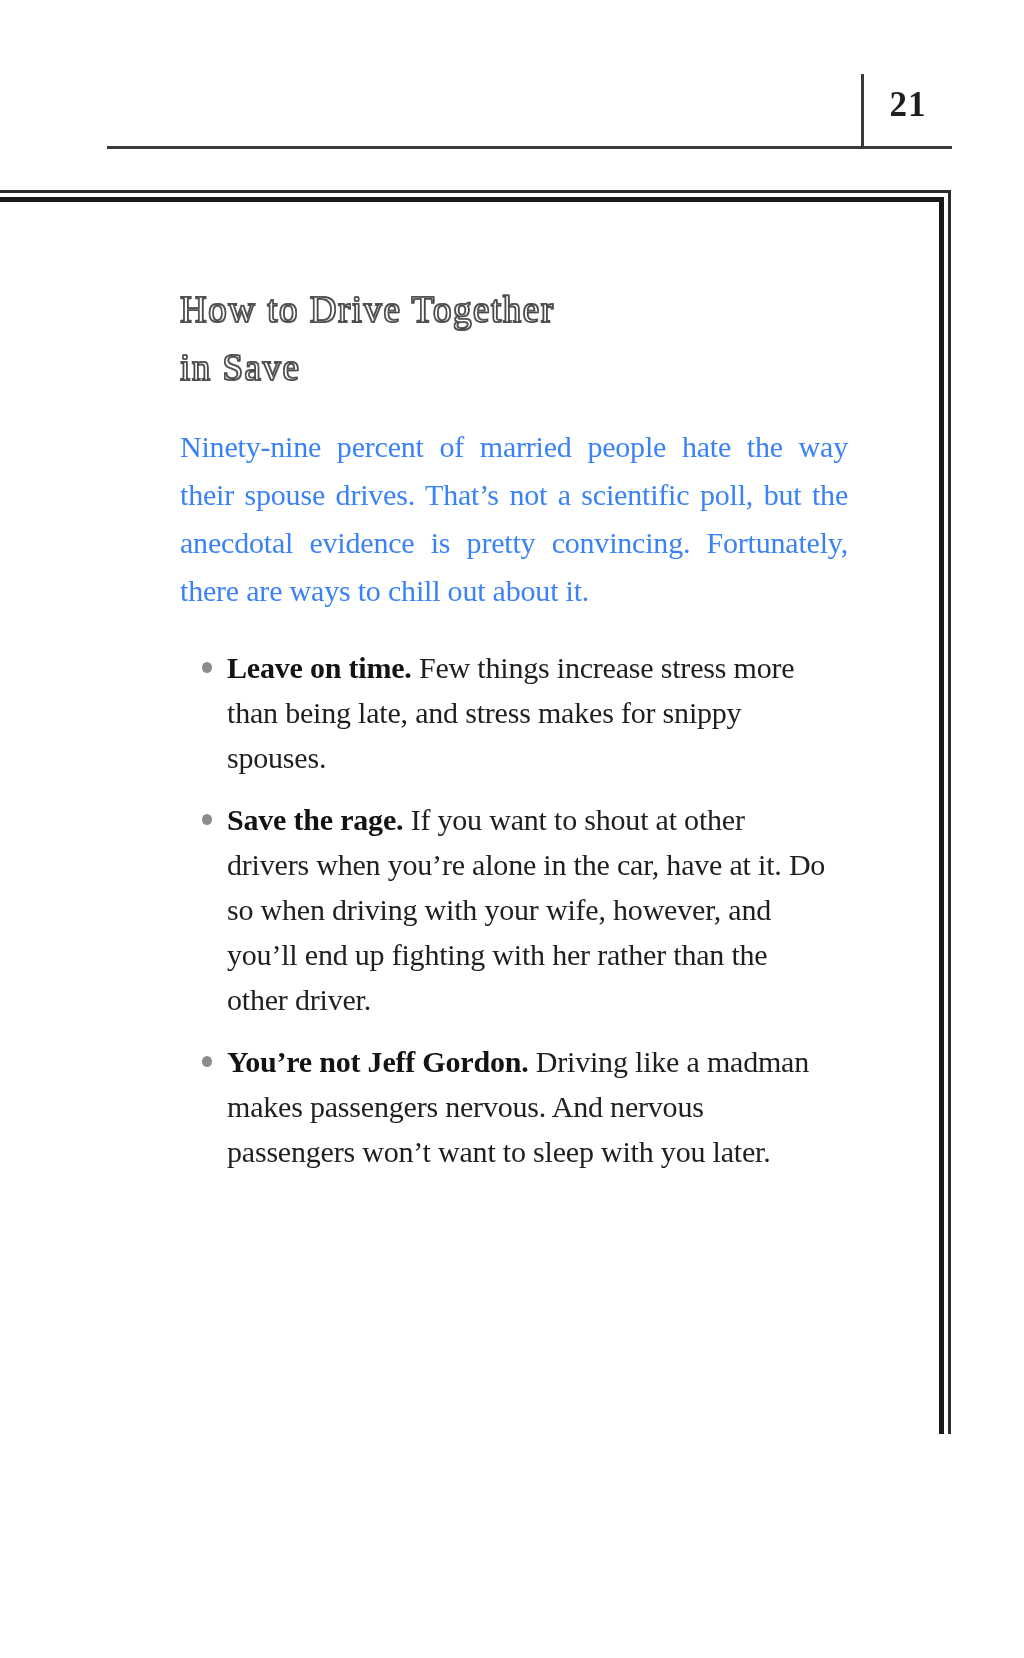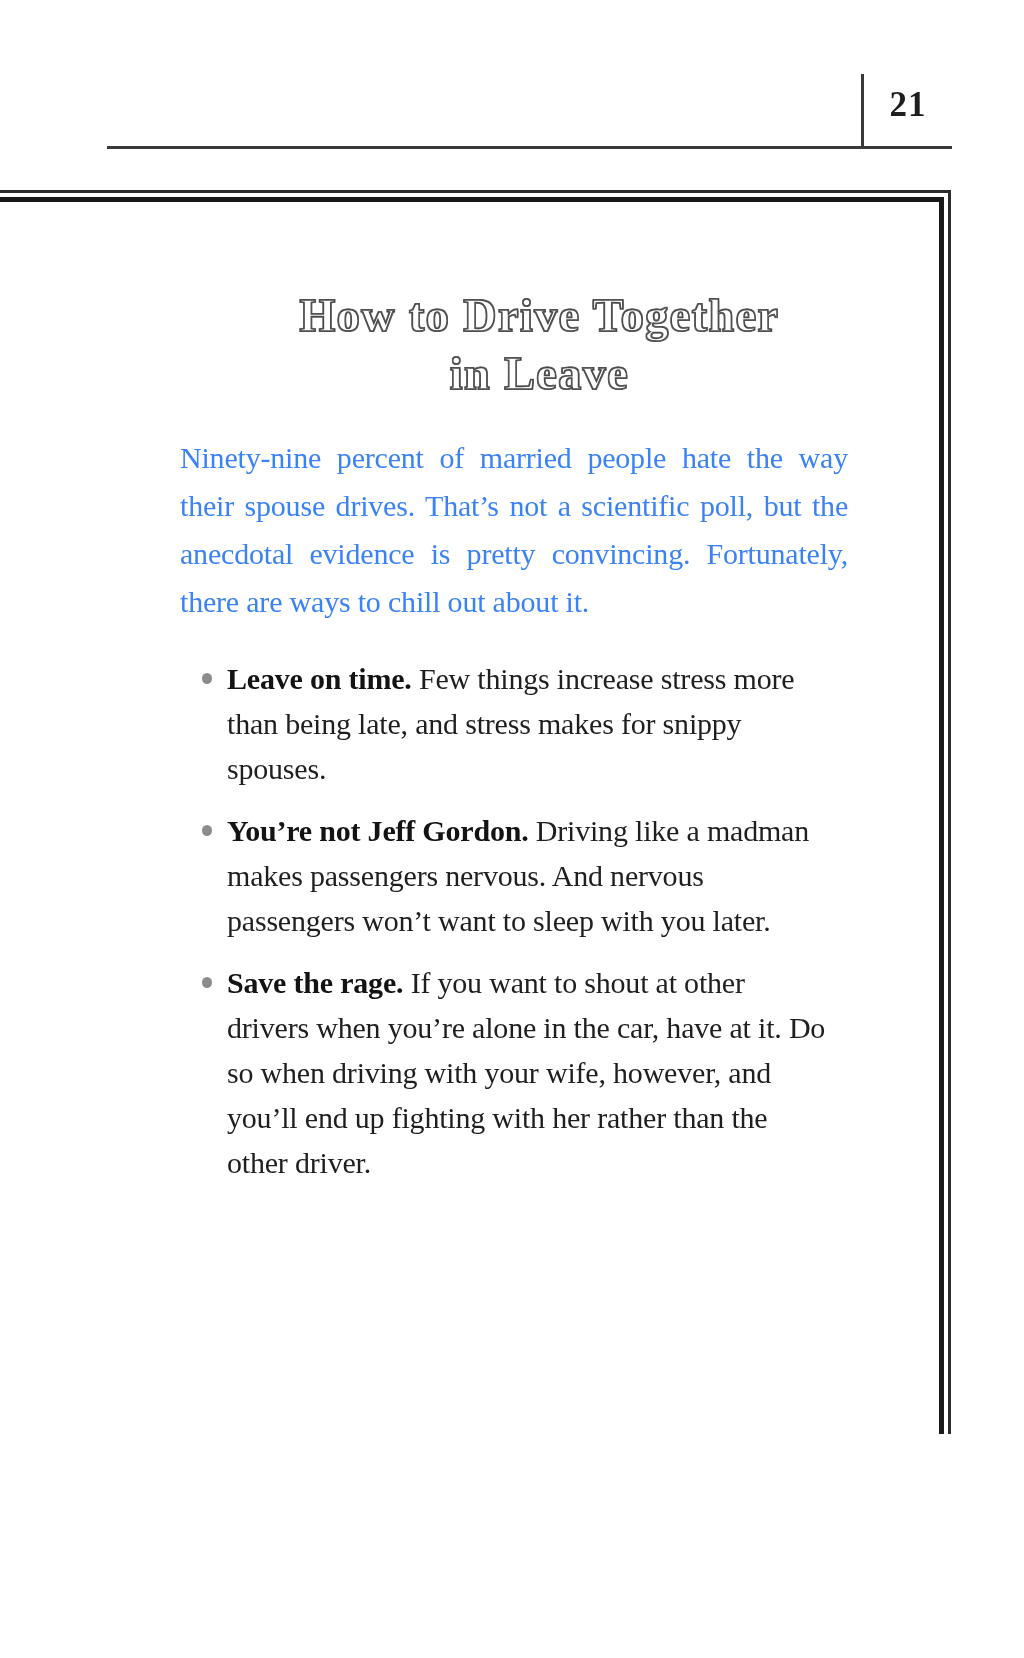--- a/index.html
+++ b/index.html
@@ -68,32 +68,31 @@
   .frame-content {
     position: absolute;
     top: 0; left: 0; right: 0; bottom: 0;
     padding: 54px 40px 0 202px;
     box-sizing: border-box;
     overflow: hidden;
   }
 
   
   .chapter-title {
-    font-size: 46px;
+    font-size: 37px;
     line-height: 58px;
     letter-spacing: 1.5px;
-    font-weight: bold;
+    font-weight: normal;
     color: #ffffff;
     -webkit-text-stroke: 1.3px #4a4a4a;
     text-shadow:
       -1px -1px 0 #6a6a6a,
        1px -1px 0 #6a6a6a,
       -1px  1px 0 #6a6a6a,
        1px  1px 0 #6a6a6a;
-    text-align: center;
   }
   .chapter-title .title-line { display: block; }
 
   
   .intro {
     margin-top: 26px;
     width: 668px;
     font-size: 30px;
     line-height: 48px;
     text-align: justify;
@@ -147,44 +146,44 @@
   <div class="head-tick"></div>
   <div class="head-rule"></div>
   <div class="page-number">21</div>
 
   <div class="frame-outer">
     <div class="frame-inner">
       <div class="frame-content">
 
         <h1 class="chapter-title">
           <span class="title-line">How to Drive Together</span>
-          <span class="title-line">in Leave</span>
+          <span class="title-line">in Save</span>
         </h1>
 
         <p class="intro">Ninety-nine percent of married people hate the way their spouse drives. That’s not a scientific poll, but the anecdotal evidence is pretty convincing. Fortunately, there are ways to chill out about it.</p>
 
         <div class="tip-list">
 
           <div class="tip-item">
             <span class="bullet-dot"></span>
             <span class="tip-lead">Leave on time. </span>
             <span class="tip-text">Few things increase stress more than being late, and stress makes for snippy spouses.</span>
           </div>
 
 
           <div class="tip-item">
             <span class="bullet-dot"></span>
-            <span class="tip-lead">You’re not Jeff Gordon. </span>
-            <span class="tip-text">Driving like a madman makes passengers nervous. And nervous passengers won’t want to sleep with you later.</span>
+            <span class="tip-lead">Save the rage. </span>
+            <span class="tip-text">If you want to shout at other drivers when you’re alone in the car, have at it. Do so when driving with your wife, however, and you’ll end up fighting with her rather than the other driver.</span>
           </div>
 
           <div class="tip-item">
             <span class="bullet-dot"></span>
-            <span class="tip-lead">Save the rage. </span>
-            <span class="tip-text">If you want to shout at other drivers when you’re alone in the car, have at it. Do so when driving with your wife, however, and you’ll end up fighting with her rather than the other driver.</span>
+            <span class="tip-lead">You’re not Jeff Gordon. </span>
+            <span class="tip-text">Driving like a madman makes passengers nervous. And nervous passengers won’t want to sleep with you later.</span>
           </div>
 
         </div>
 
       </div>
     </div>
   </div>
 
   <div class="copyright-note">Copyrighted material</div>
 

